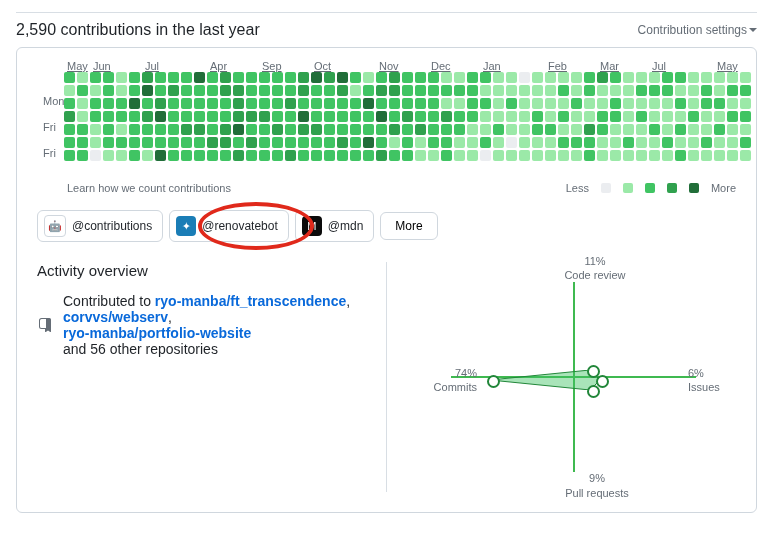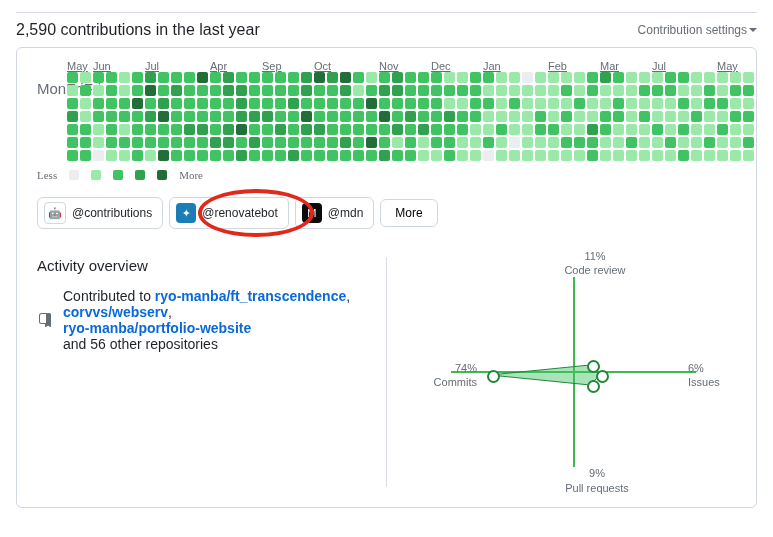--- a/index.html
+++ b/index.html
@@ -3,36 +3,36 @@
 <meta charset="utf-8">
 <style>
   body{margin:0;font-family:-apple-system,BlinkMacSystemFont,"Segoe UI",Helvetica,Arial,sans-serif;font-size:14px;color:#1f2328;background:#fff;padding:12px 16px;}
   .header{display:flex;justify-content:space-between;align-items:center;border-top:1px solid #d8dee4;padding-top:8px;margin-bottom:8px;}
   .header h2{font-size:16px;font-weight:400;margin:0;}
   .settings-link{font-size:12px;color:#656d76;cursor:pointer;display:flex;align-items:center;gap:2px;}
   .card{border:1px solid #d0d7de;border-radius:6px;padding:12px 20px 20px;}
   .months{display:flex;margin-left:30px;font-size:11px;color:#656d76;text-decoration:underline;}
   .months span{flex:0 0 auto;}
   .grid-wrap{display:flex;}
-  .daylabels{display:flex;font-size:15px;color:#656d76;width:30px;padding-top:11px;}
+  .daylabels{display:flex;flex-direction:column;font-size:11px;color:#656d76;width:30px;padding-top:11px;margin-left:6px;}
   .daylabels span{height:11px;line-height:11px;margin-bottom:2px;}
   .cells{display:flex;gap:2px;}
   .col{display:flex;flex-direction:column;gap:2px;}
   .cell{width:11px;height:11px;border-radius:2px;}
   .l0{background:#ebedf0;} .l1{background:#9be9a8;} .l2{background:#40c463;} .l3{background:#30a14e;} .l4{background:#216e39;}
   .grid-footer{display:flex;justify-content:space-between;align-items:center;margin-top:8px;font-size:11px;}
   .learn{color:#656d76;margin-left:30px;}
-  .legend{display:flex;align-items:center;gap:12px;color:#656d76;font-family:Liberation Serif, serif;}
+  .legend{display:flex;align-items:center;gap:12px;color:#656d76;}
   .legend .cell{width:10px;height:10px;}
   .orgs{display:flex;gap:6px;margin-top:16px;align-items:center;position:relative;}
   .org-chip{border:1px solid #d0d7de;border-radius:6px;padding:4px 10px 4px 6px;display:flex;align-items:center;gap:6px;font-size:12px;cursor:pointer;background:#fff;}
   .org-icon{width:20px;height:20px;border-radius:4px;display:flex;align-items:center;justify-content:center;font-size:11px;color:#fff;}
   .more-btn{border:1px solid #d0d7de;border-radius:6px;padding:6px 14px;font-size:12px;background:#fff;cursor:pointer;}
   .highlight{position:absolute;border:4px solid #e0291b;border-radius:50%;width:108px;height:40px;left:161px;top:-8px;pointer-events:none;}
-  .bottom{display:flex;margin-top:28px;gap:24px;}
+  .bottom{display:flex;margin-top:20px;gap:24px;}
   .left{flex:1;border-right:1px solid #d8dee4;padding-right:24px;}
   .left h3{font-size:15px;font-weight:400;margin:0 0 14px;}
   .contrib-line{display:flex;gap:10px;font-size:14px;}
   .contrib-line a{color:#0969da;text-decoration:none;font-weight:600;}
   .right{flex:1;position:relative;height:230px;}
   .radar{position:relative;width:100%;height:100%;}
   .axis-v{position:absolute;left:50%;top:20px;bottom:20px;width:2px;background:#3fb950;transform:translateX(-1px);}
   .axis-h{position:absolute;top:50%;left:40px;right:40px;height:2px;background:#3fb950;transform:translateY(-1px);}
   .radar-fill{position:absolute;left:79px;top:108px;}
   .node{position:absolute;width:9px;height:9px;border:2px solid #218639;border-radius:50%;background:#fff;}
@@ -551,20 +551,21 @@
           <div class="cell l2"></div>
           <div class="cell l1"></div>
           <div class="cell l2"></div>
           <div class="cell l1"></div>
           <div class="cell l2"></div>
           <div class="cell l1"></div>
         </div>
       </div>
   </div>
   <div class="grid-footer">
+    <span class="learn">Learn how we count contributions</span>
     <div class="legend">
       <span>Less</span>
       <span class="cell l0"></span>
         <span class="cell l1"></span>
         <span class="cell l2"></span>
         <span class="cell l3"></span>
         <span class="cell l4"></span>
       <span>More</span>
     </div>
   </div>

